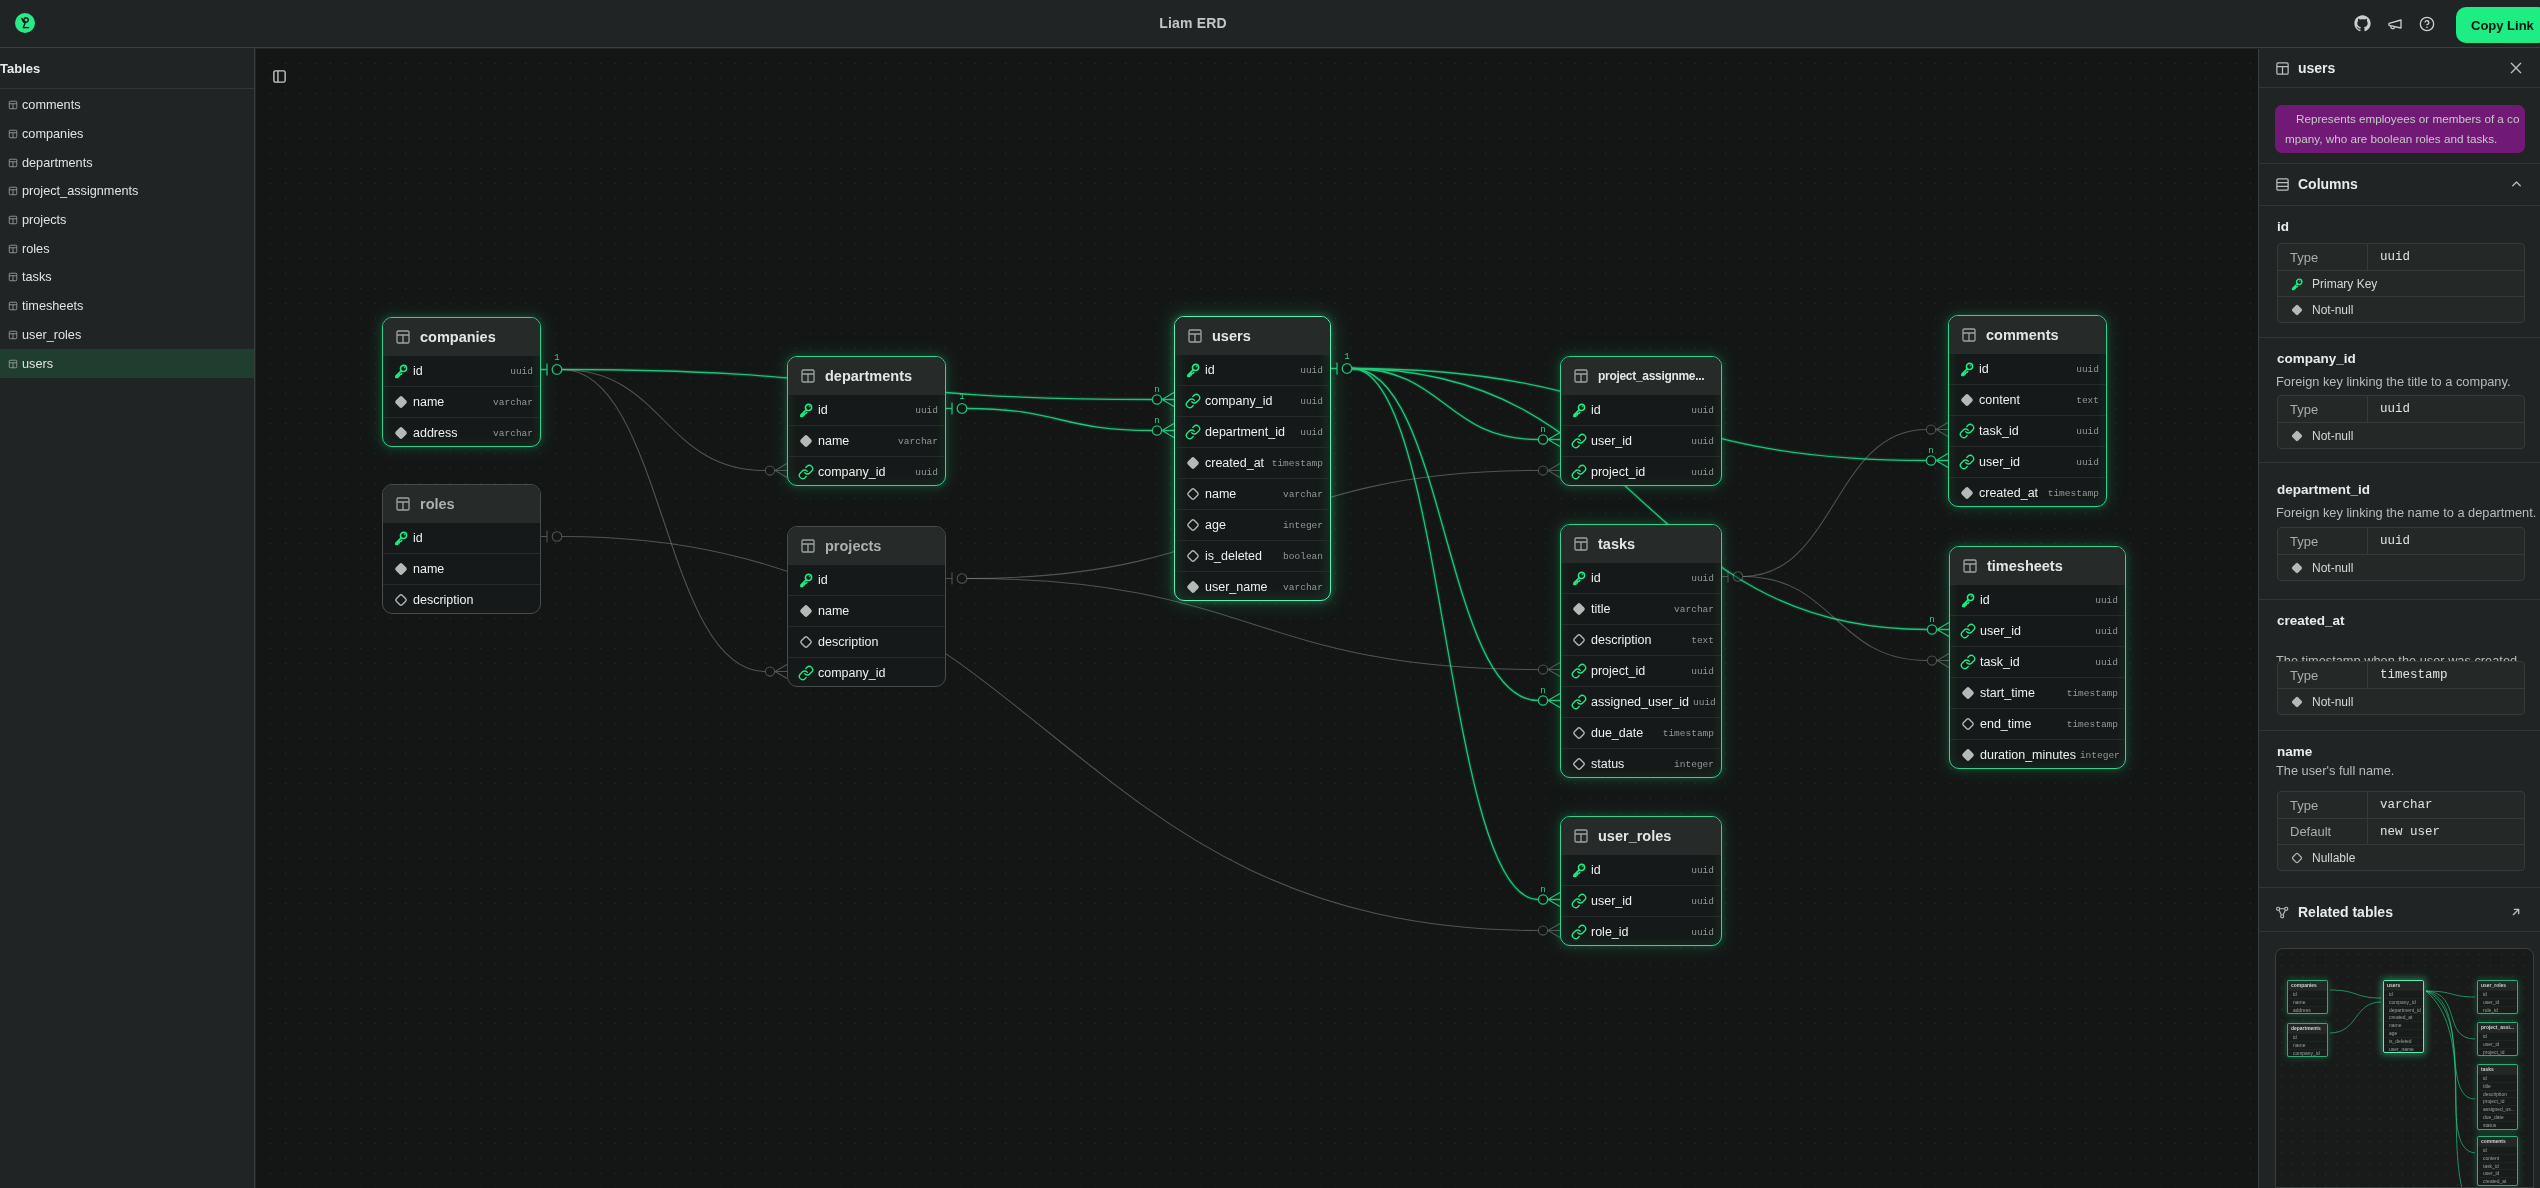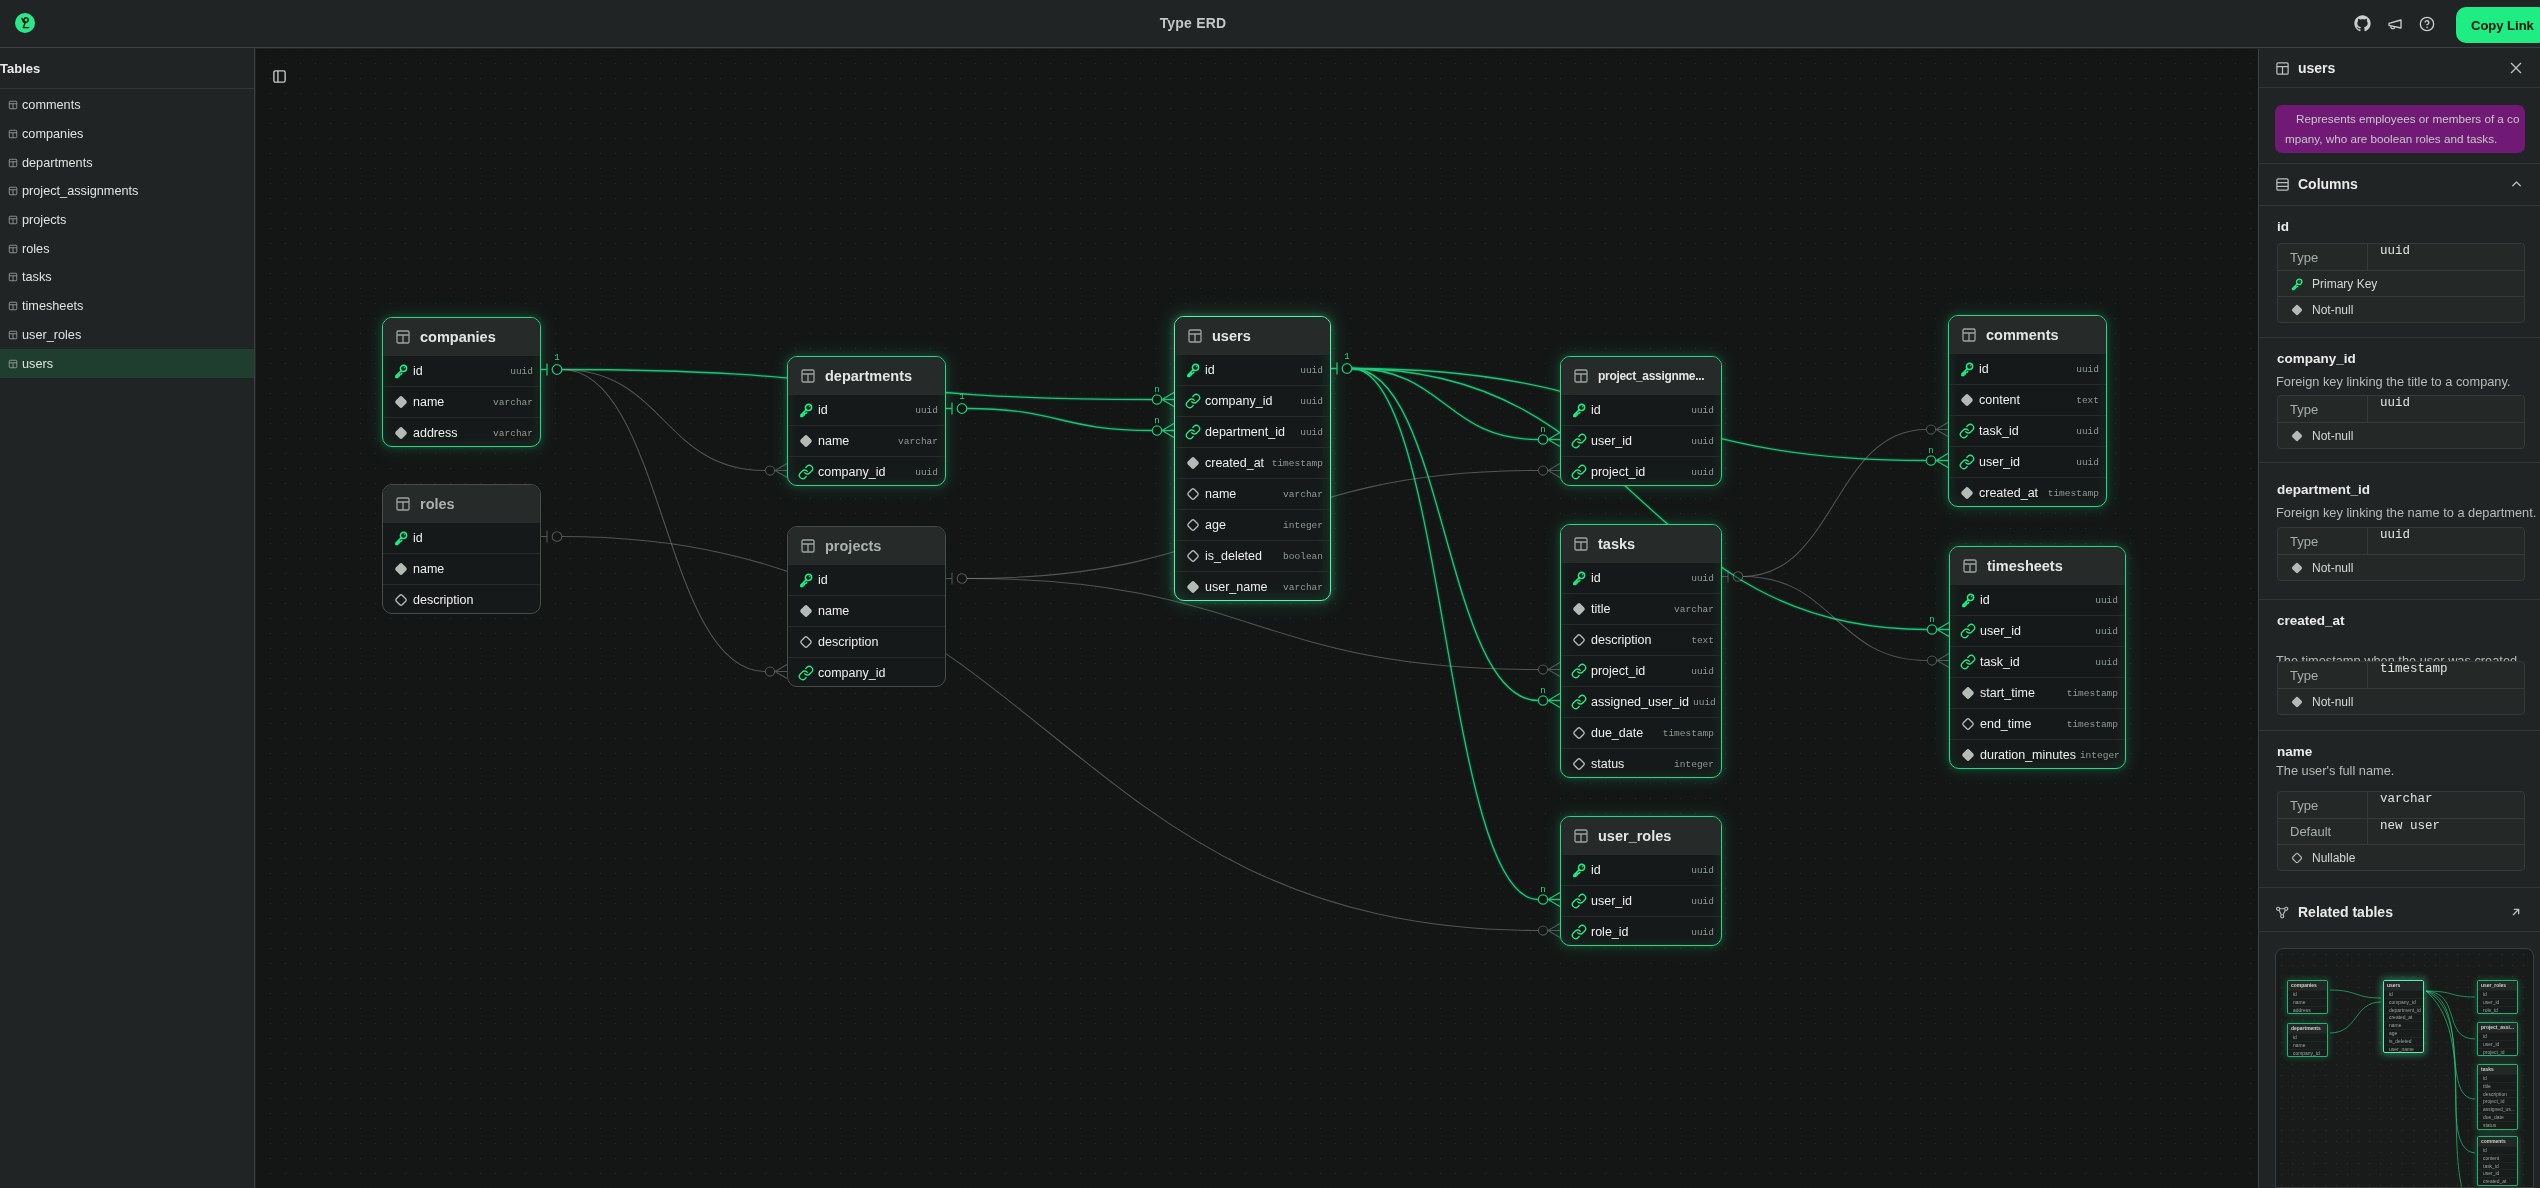--- a/index.html
+++ b/index.html
@@ -50,21 +50,21 @@
 .p-desc {left:16px;top:56px;width:250px;background:#701a75;border-radius:7px;padding:4px 10px;
   font-size:11.7px;line-height:20px;color:#c3c9c6;white-space:nowrap;overflow:hidden}
 .p-sep {left:0;width:100%;height:1px;background:#323634}
 .p-row {left:0;width:100%;height:26px;display:flex;align-items:center;gap:8px;padding:0 16px}
 .p-ic {display:flex}
 .p-strong {font-size:14px;font-weight:700;color:#e8ebe9}
 .p-right {margin-left:auto;display:flex}
 .p-col {left:18px;font-size:13.5px;font-weight:700;color:#e8ebe9}
 .p-cdesc {left:17px;width:260px;font-size:12.8px;color:#b5bcb9;white-space:nowrap}
 .kvbox {position:absolute;width:248px;border:1px solid #363b39;border-radius:4px;background:#242927}
-.kvrow {height:26px;display:flex;}
+.kvrow {height:26px;display:flex;align-items:center}
 .kvl {width:90px;padding-left:12px;font-size:13px;color:#a7afab;align-self:stretch;display:flex;
   align-items:center;border-right:1px solid #363b39}
 .kvv {padding-left:12px;font-size:12.5px;font-family:"Liberation Mono",monospace;color:#dfe3e1}
 .kvi {display:flex;align-items:center;gap:8px;padding-left:12px;font-size:12px;color:#d4d9d6}
 .mmap {left:16px;top:899px;width:259px;height:240px;border:1px solid #3a3f3d;
   border-radius:8px 8px 0 0;background-color:#181b1a;overflow:hidden;
   background-image:radial-gradient(circle,#242827 .8px,transparent 1.1px);background-size:11px 11px}
 .mm-edges {position:absolute;left:0;top:0;z-index:1}
 .mm-edges path {stroke:rgba(35,220,135,.6);stroke-width:1;fill:none}
 .mm-node {position:absolute;z-index:2;background:#181d1b;border:1px solid rgba(47,212,137,.8);border-radius:2px;
@@ -660,21 +660,21 @@
         </svg>
         <span>users</span>
       </div>
     </div>
   </div>
 <div class="topbar">
     <div class="logo"><svg width="20" height="20" viewBox="0 0 24 24">
         <circle cx="12" cy="12" r="12" fill="#2be98b"></circle>
         <path d="M8.2 6.5 L10.6 11.2 M14.9 6.3 a2.6 2.6 0 1 1 -3.2 4.1 a2.6 2.6 0 0 1 3.2-4.1 Z M12.6 10.8 L10 17.5 L16.4 17.5" stroke="#101311" stroke-width="1.7" fill="none" stroke-linecap="round" stroke-linejoin="round"></path>
       </svg></div>
-    <div class="title">Type ERD</div>
+    <div class="title">Liam ERD</div>
     <span class="tbi" style="left:2354px;top:15px">
       <svg width="17" height="17" viewBox="0 0 24 24">
         <path d="M12 .5C5.65.5.5 5.65.5 12c0 5.08 3.29 9.39 7.86 10.91.58.11.79-.25.79-.55 0-.27-.01-1-.02-1.96-3.2.69-3.87-1.54-3.87-1.54-.52-1.33-1.28-1.68-1.28-1.68-1.04-.71.08-.7.08-.7 1.15.08 1.76 1.18 1.76 1.18 1.03 1.76 2.69 1.25 3.35.96.1-.74.4-1.25.73-1.54-2.55-.29-5.23-1.28-5.23-5.68 0-1.25.45-2.28 1.18-3.08-.12-.29-.51-1.46.11-3.04 0 0 .96-.31 3.16 1.18.92-.26 1.9-.38 2.87-.39 .97 0 1.95.13 2.87.39 2.2-1.49 3.16-1.18 3.16-1.18.62 1.58.23 2.75.11 3.04.73.8 1.18 1.83 1.18 3.08 0 4.41-2.69 5.38-5.25 5.67.41.36.78 1.06.78 2.14 0 1.54-.01 2.79-.01 3.17 0 .31.21.67.8.55C20.22 21.38 23.5 17.08 23.5 12c0-6.35-5.15-11.5-11.5-11.5z" fill="#c9cecc"></path>
       </svg>
     </span>
     <span class="tbi" style="left:2387px;top:16px">
       <svg width="16" height="16" viewBox="0 0 24 24" fill="none" style="">
         <path d="m3 11 18-5v12L3 14v-3z" stroke="#c9cecc" stroke-width="2" stroke-linejoin="round"></path>
         <path d="M11.6 16.8a3 3 0 1 1-5.8-1.6" stroke="#c9cecc" stroke-width="2"></path>
       </svg>

